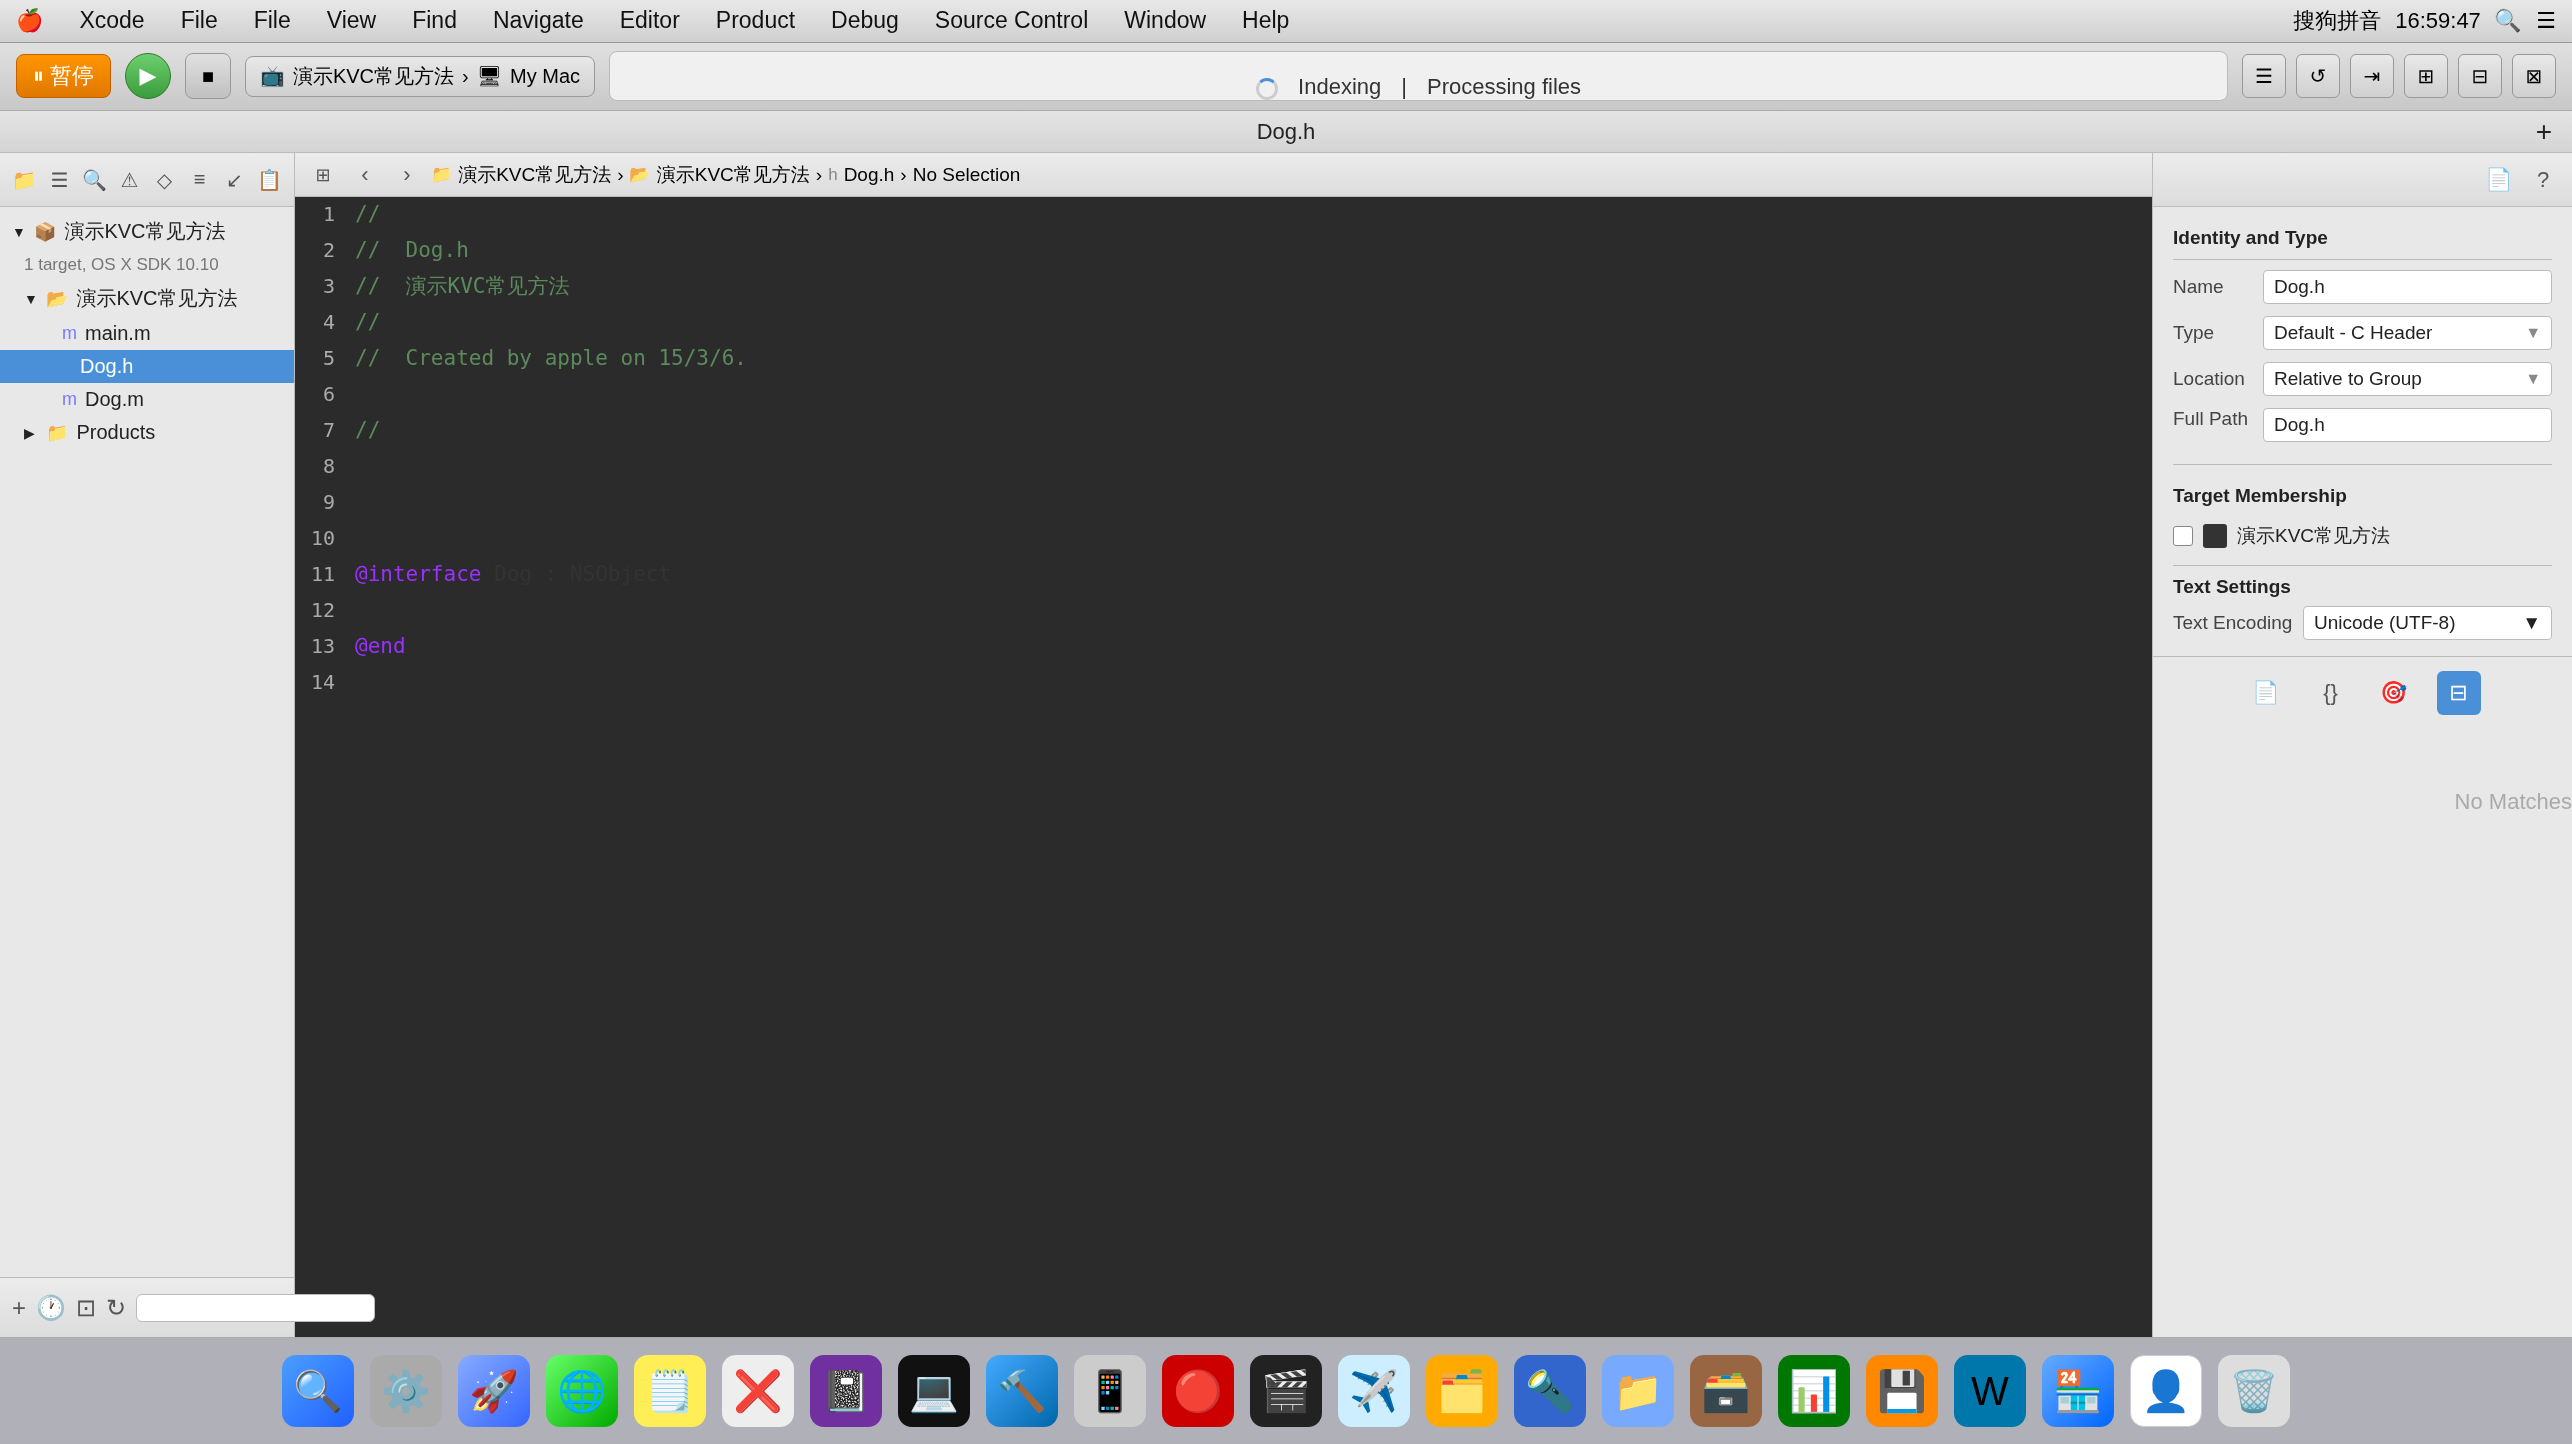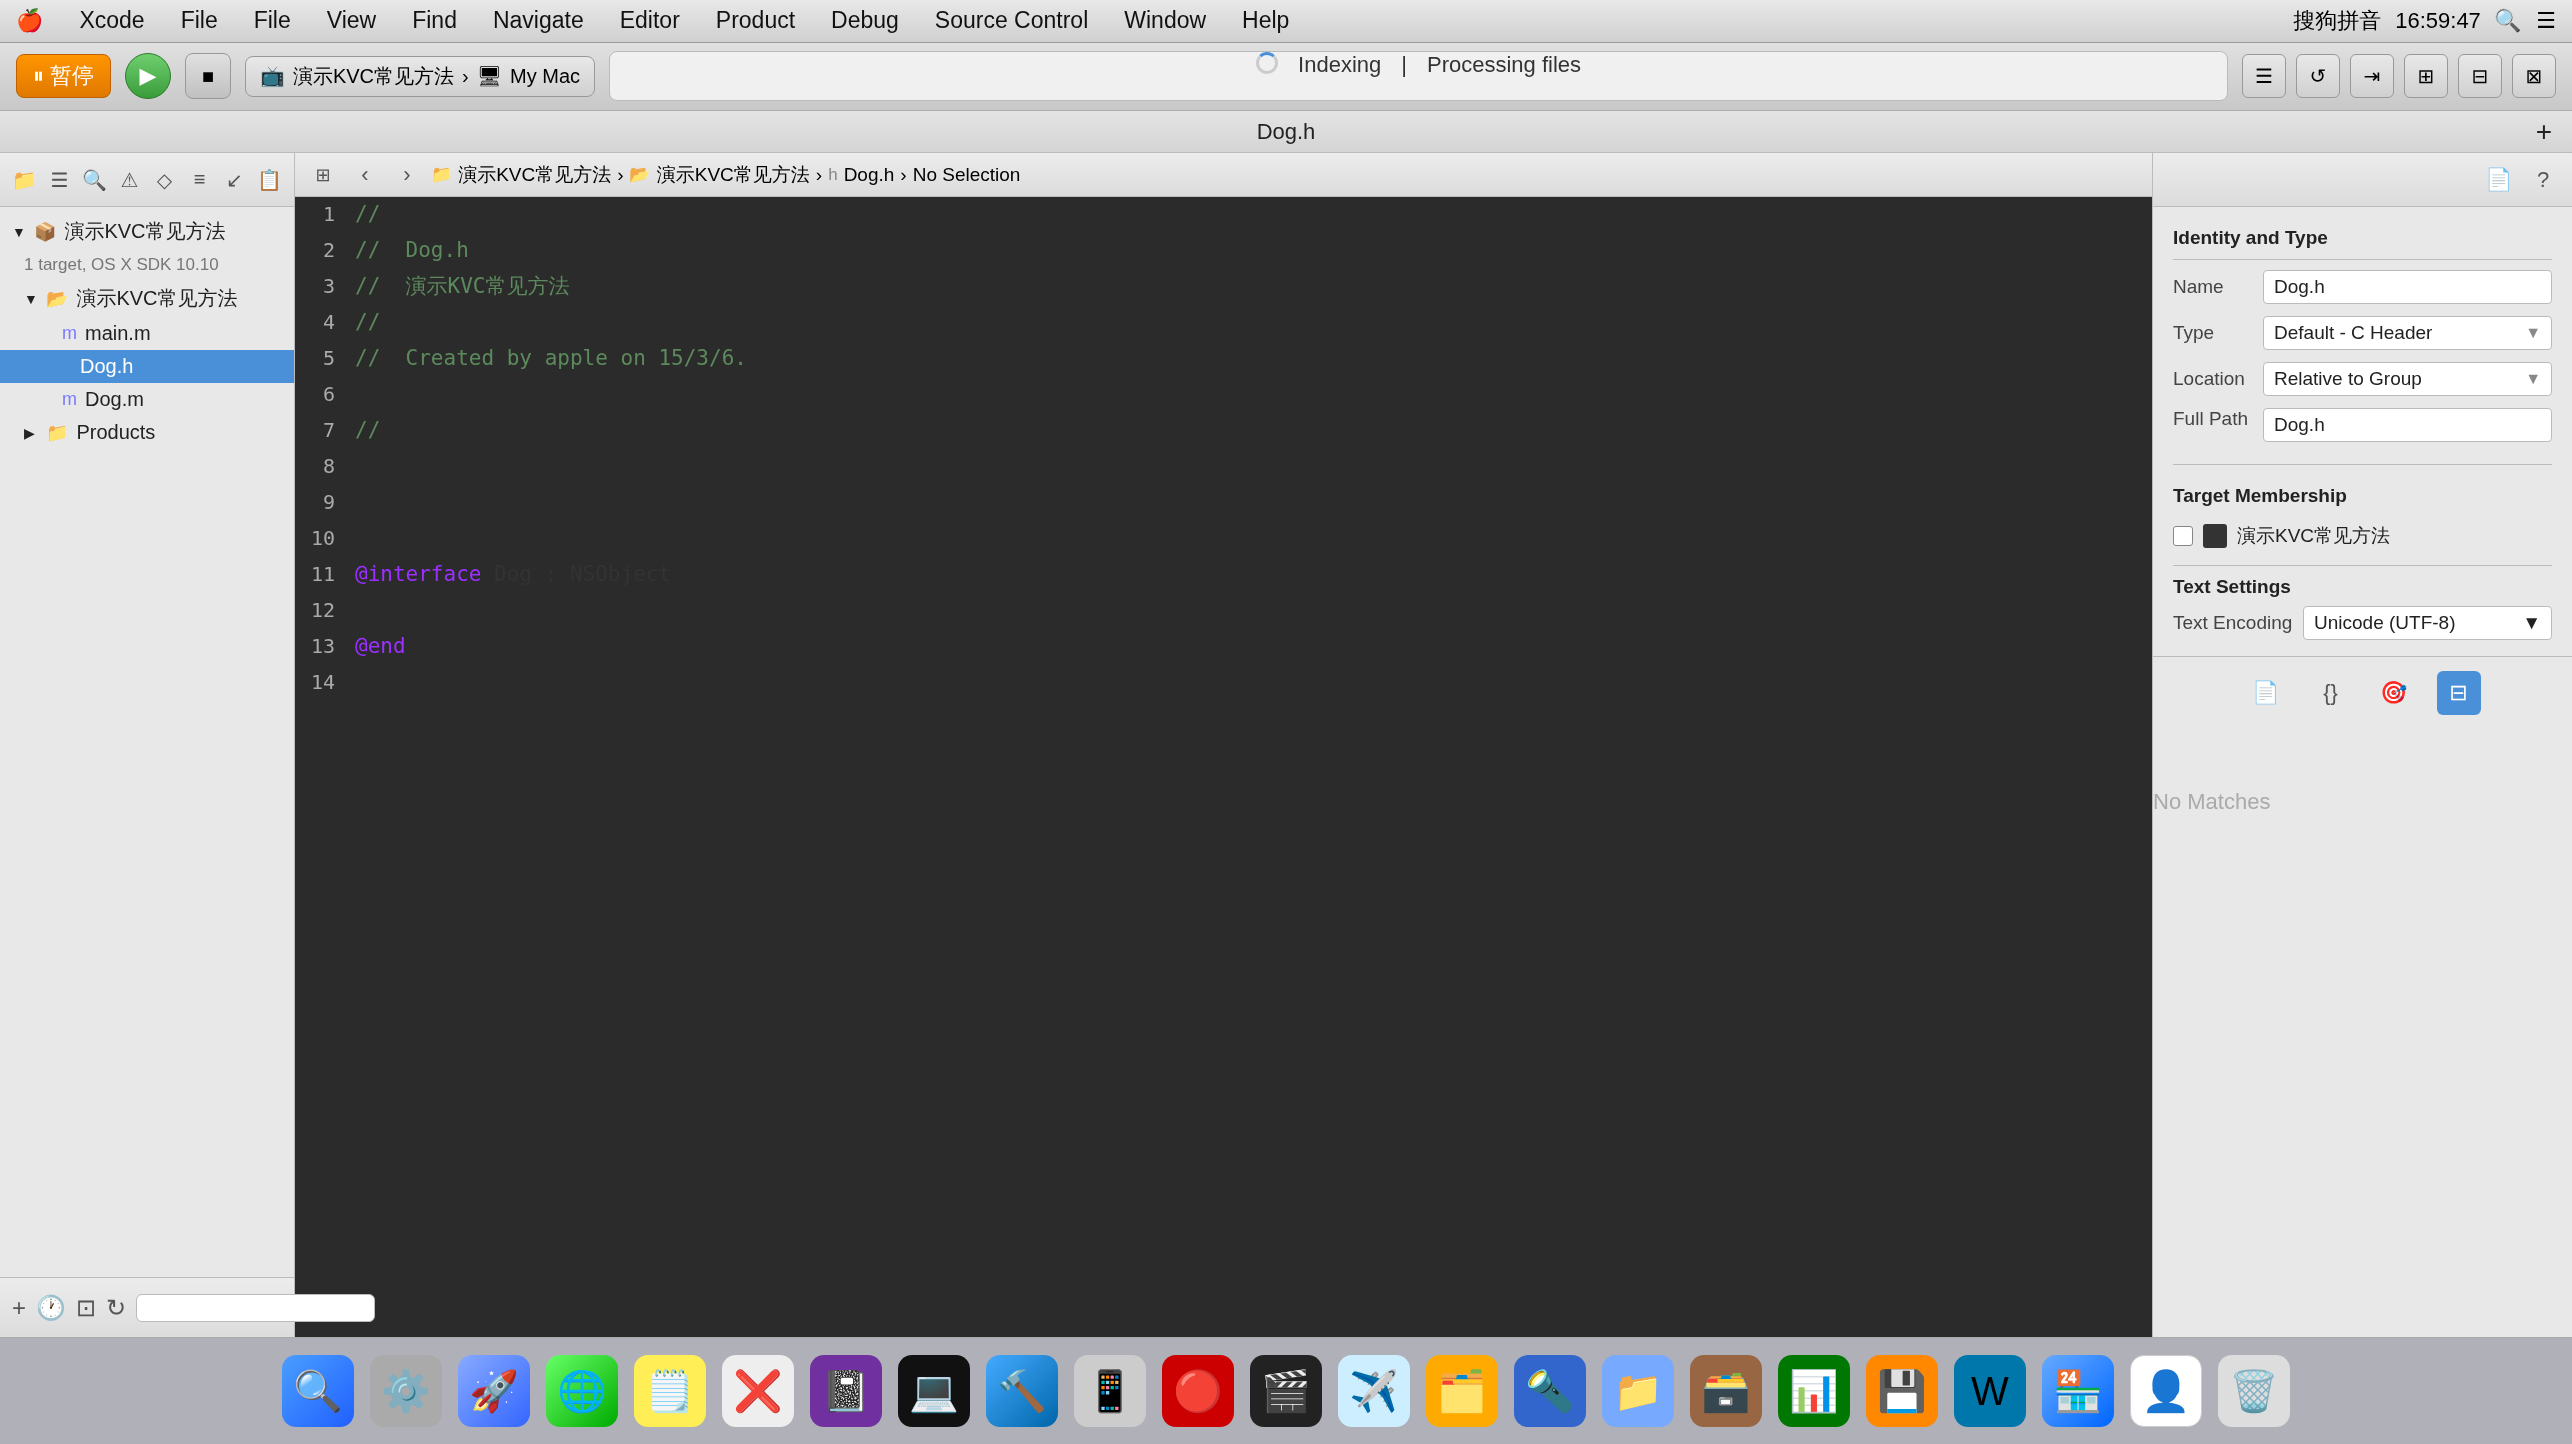--- a/index.html
+++ b/index.html
@@ -42,21 +42,21 @@
       border: 1px solid #999; display: flex; align-items: center; justify-content: center;
       font-size: 20px; cursor: pointer;
     }
     #toolbar .scheme-selector {
       display: flex; align-items: center; gap: 8px;
       background: linear-gradient(180deg, #e8e8e8 0%, #d0d0d0 100%);
       border: 1px solid #999; border-radius: 8px; padding: 6px 14px;
       font-size: 20px; cursor: pointer;
     }
     #toolbar .status-area {
-      flex: 1; display: flex; align-items: flex-start; justify-content: center;
+      flex: 1; display: flex; align-items: flex-end; justify-content: center;
       background: #f0f0f0; border: 1px solid #bbb; border-radius: 8px;
       height: 50px; padding: 0 20px; gap: 20px;
     }
     #toolbar .status-area .status-text { font-size: 22px; color: #333; }
     #toolbar .toolbar-right { display: flex; gap: 10px; }
     #toolbar .toolbar-btn {
       width: 44px; height: 44px; display: flex; align-items: center; justify-content: center;
       background: linear-gradient(180deg, #e8e8e8 0%, #d0d0d0 100%);
       border: 1px solid #999; border-radius: 6px; font-size: 20px; cursor: pointer;
     }
@@ -157,21 +157,21 @@
     .text-settings-field {
       display: flex; align-items: center; margin: 0 20px 8px 20px;
     }
     .text-settings-label { font-size: 19px; color: #444; width: 130px; flex-shrink: 0; }
     .text-settings-value {
       flex: 1; background: #fff; border: 1px solid #bbb; border-radius: 4px;
       padding: 5px 10px; font-size: 19px; color: #222;
       display: flex; align-items: center; justify-content: space-between;
     }
     .no-matches {
-      text-align: left; color: #aaa; font-size: 22px; margin-top: 60px;
+      text-align: right; color: #aaa; font-size: 22px; margin-top: 60px;
     }
     .panel-icon-row {
       display: flex; align-items: center; justify-content: center; gap: 20px;
       padding: 14px 0; border-top: 1px solid #bbb; margin-top: 8px;
     }
     .panel-icon-btn {
       width: 44px; height: 44px; display: flex; align-items: center; justify-content: center;
       font-size: 22px; cursor: pointer; border-radius: 4px; color: #555;
     }
     .panel-icon-btn.active {

